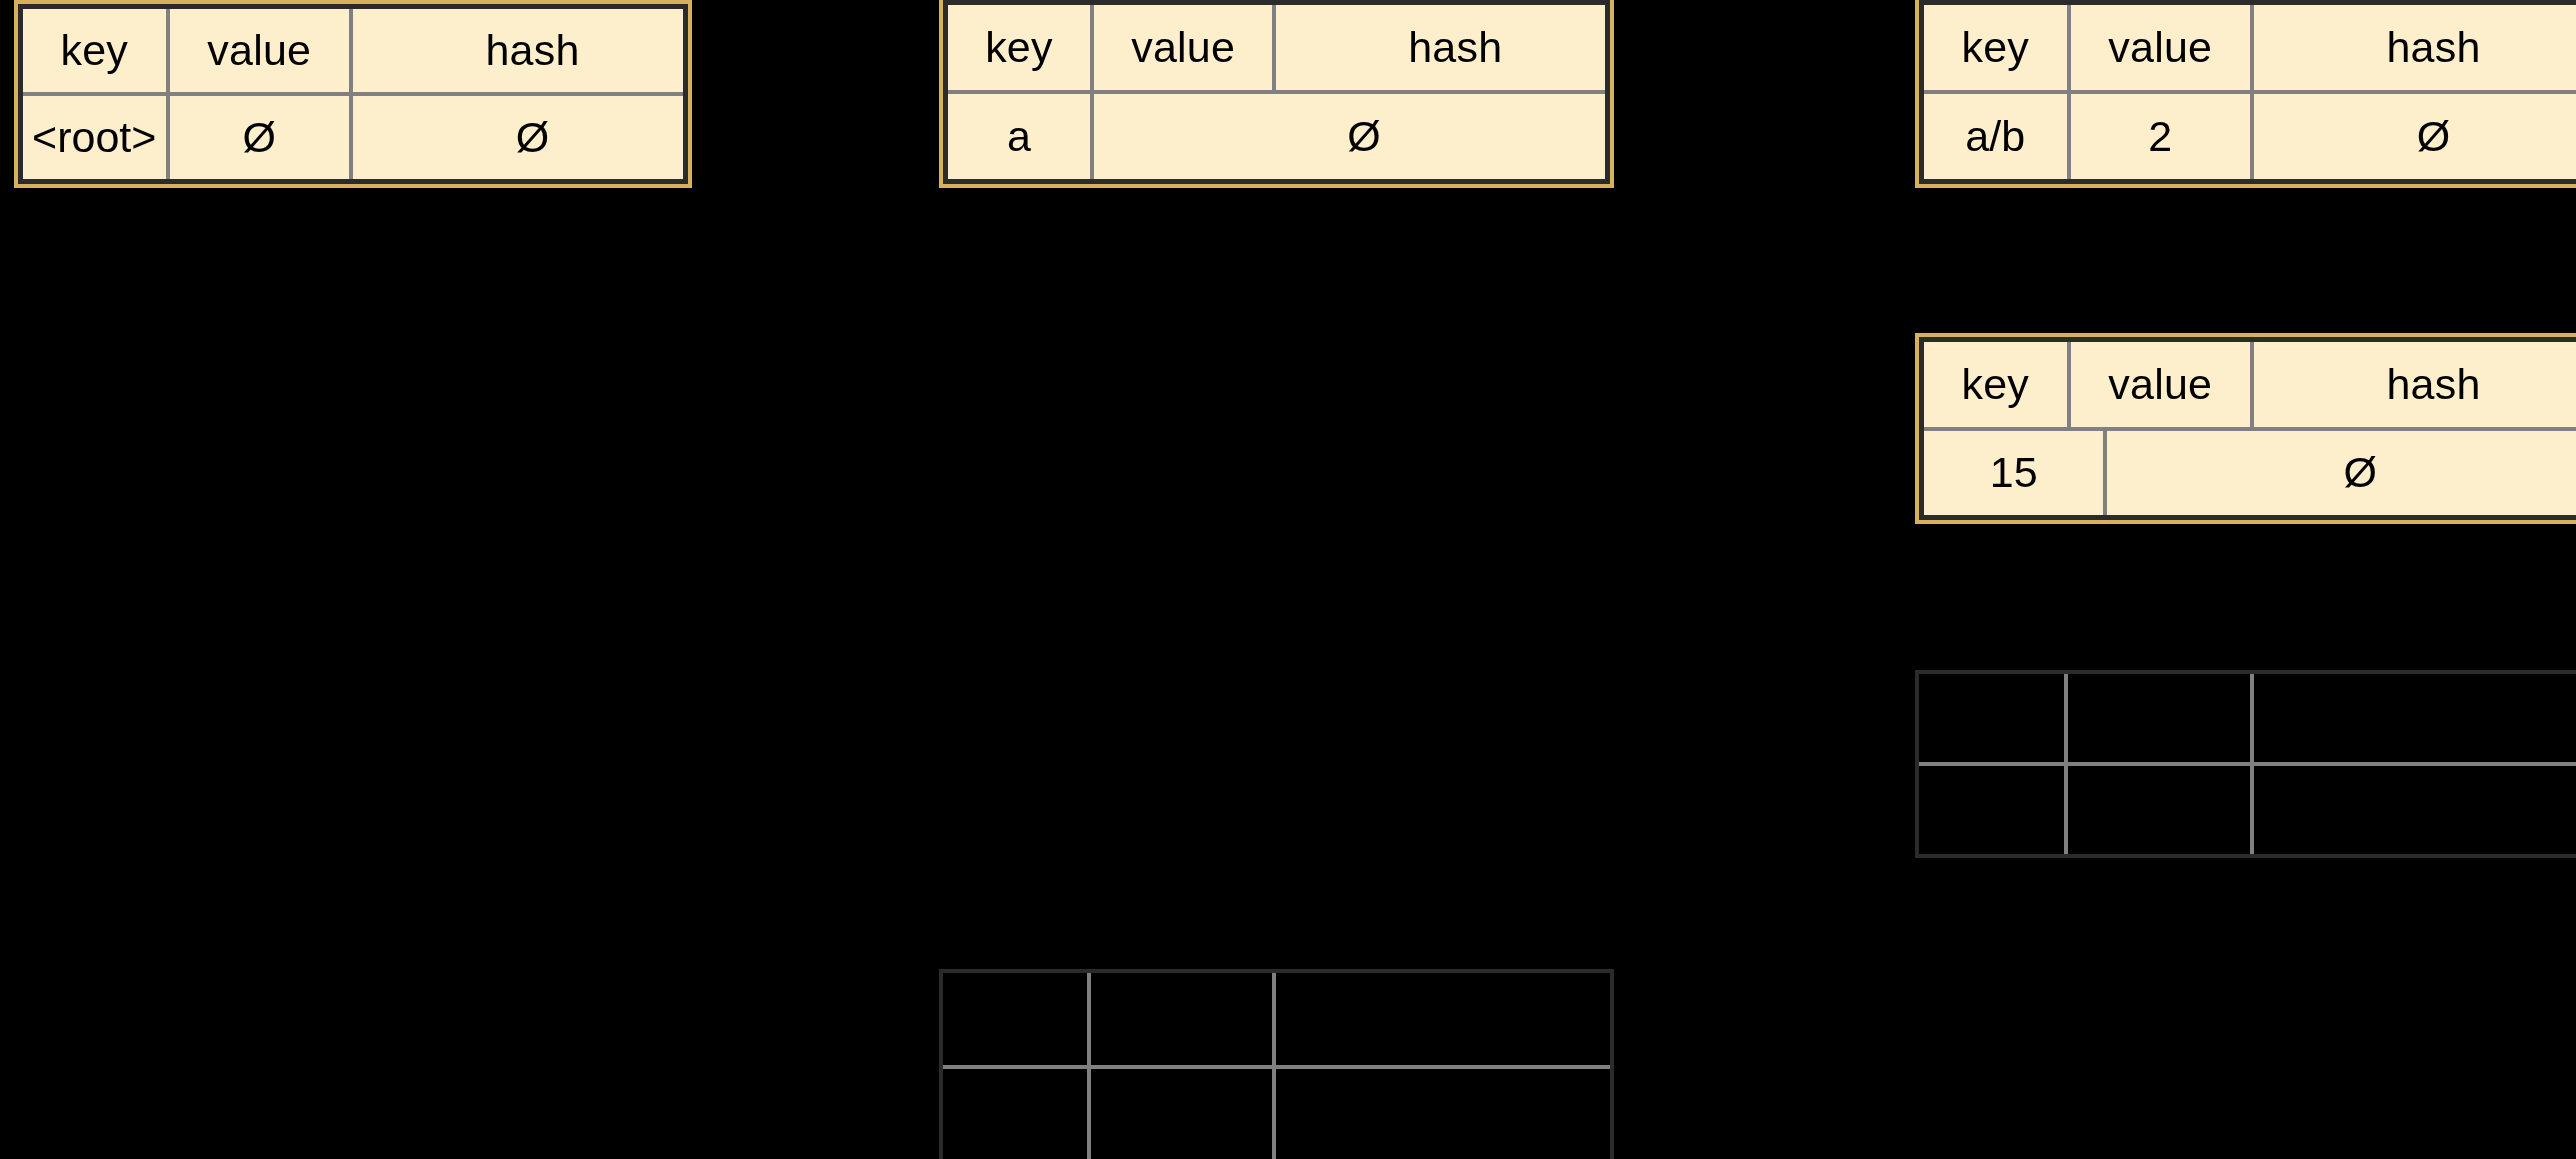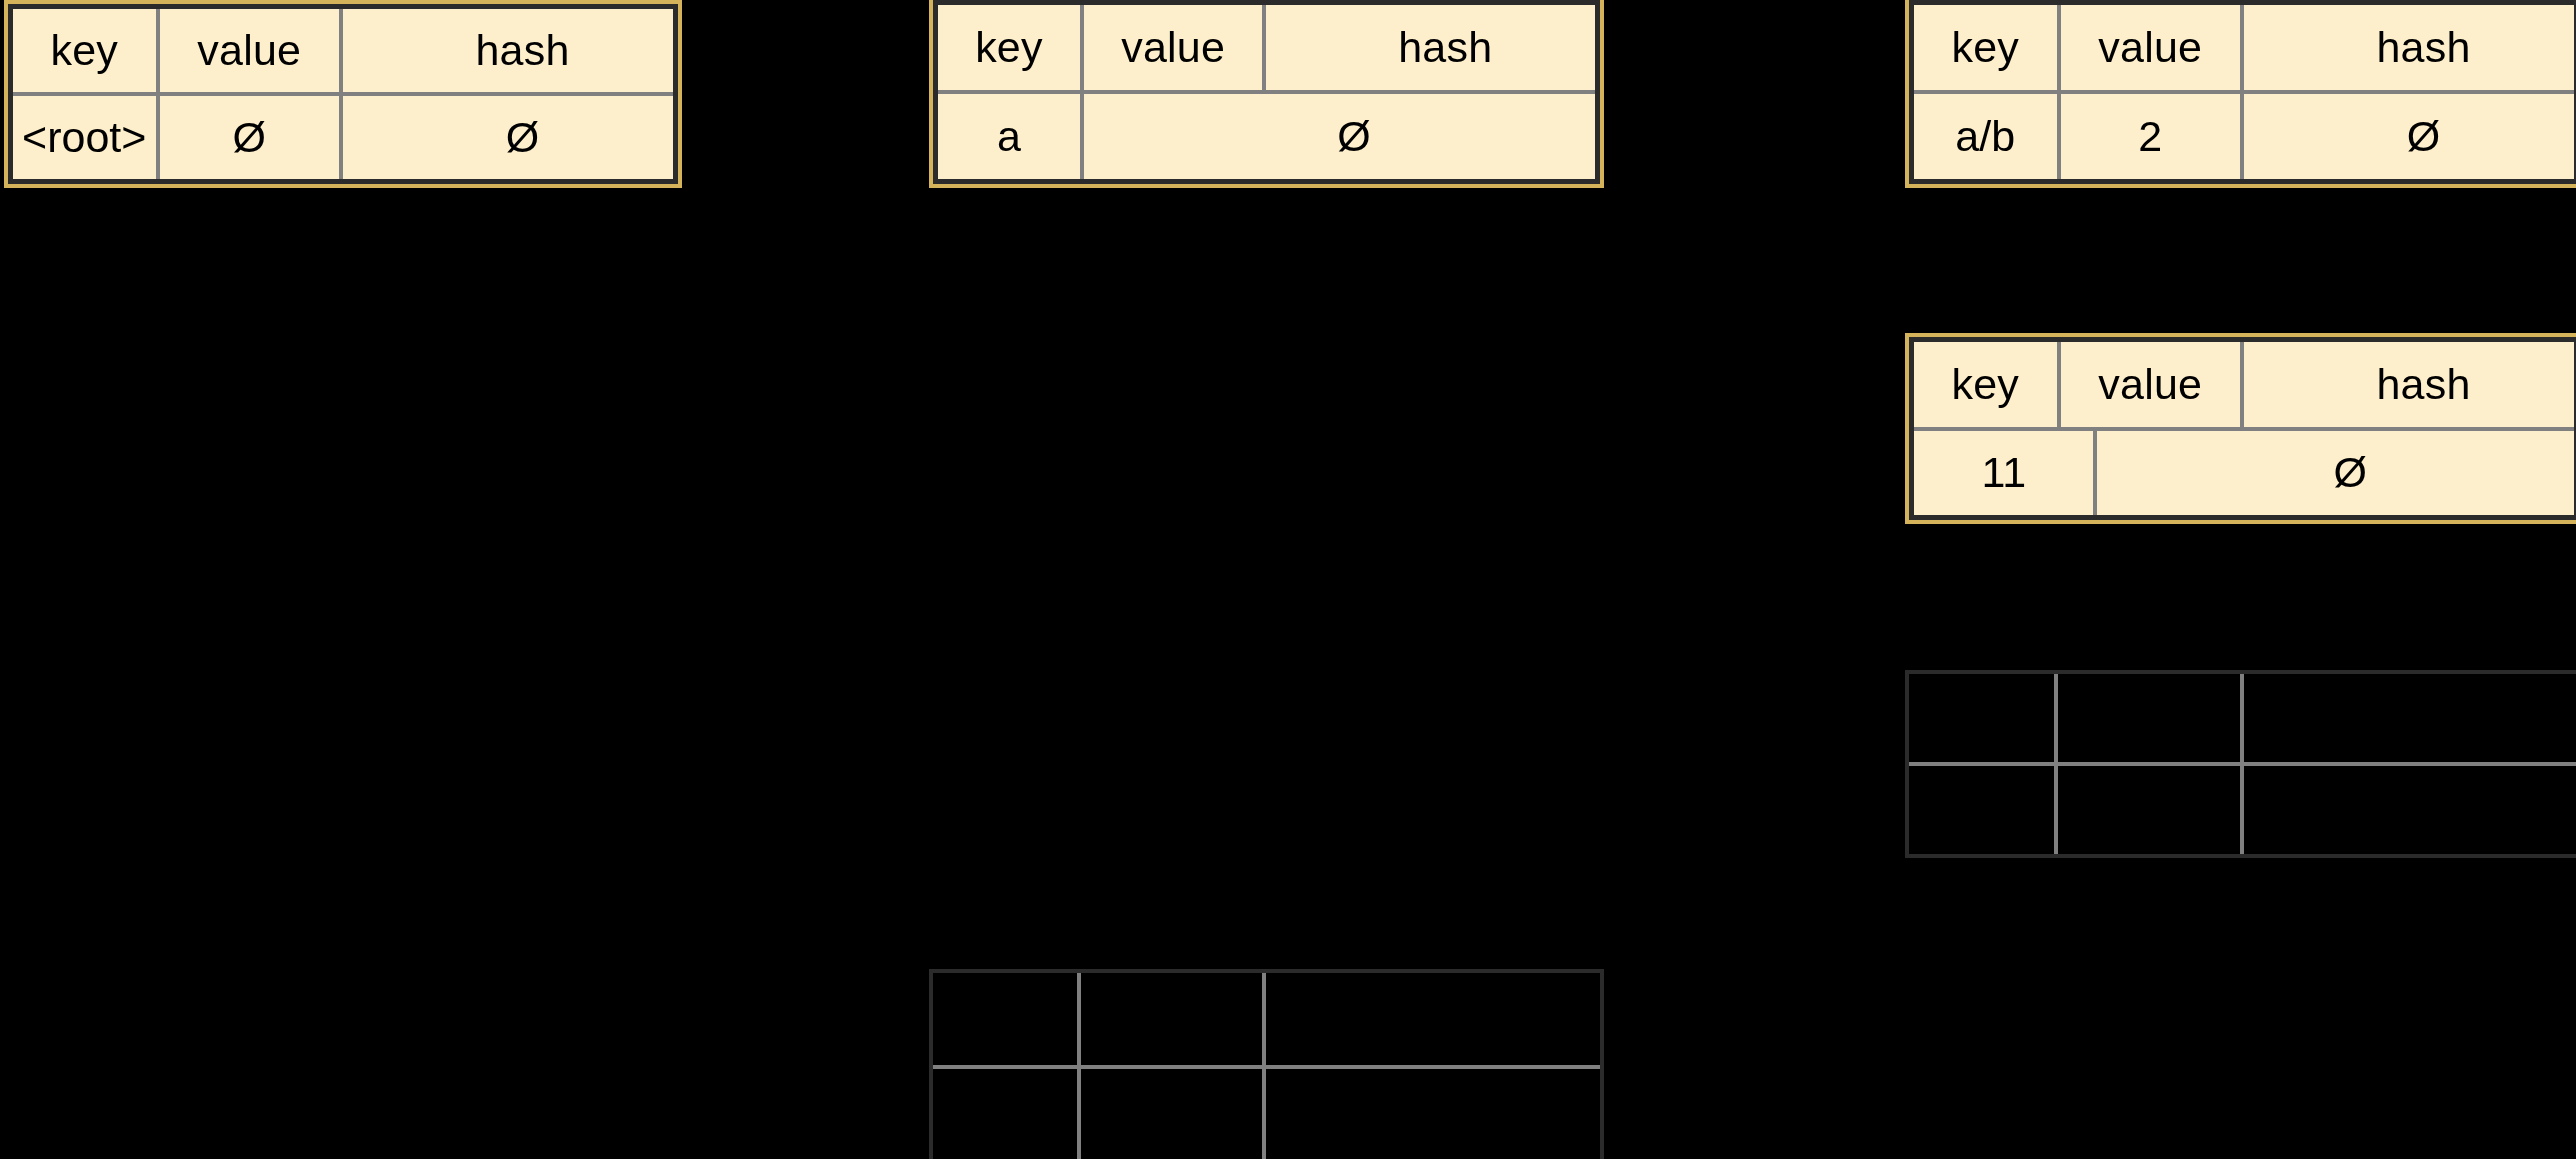--- a/index.html
+++ b/index.html
@@ -12,21 +12,21 @@
     width: 2576px;
     height: 1159px;
     position: relative;
     overflow: hidden;
     font-family: "Liberation Sans", sans-serif;
     -webkit-font-smoothing: antialiased;
   }
 
   .canvas {
     position: absolute;
-    left: 4px; top: 0;
+    left: 14px; top: 0;
     width: 2156px;
     height: 1159px;
     background: #000000;
   }
 
   
   .node-table {
     position: absolute;
     box-sizing: border-box;
     background: #FDEFCB;
@@ -175,21 +175,21 @@
   </div>
 
   <div class="node-table" id="node-ac">
     <div class="inner">
       <div class="trow header-row">
         <div class="tcell col-key">key</div>
         <div class="tcell col-value">value</div>
         <div class="tcell col-hash">hash</div>
       </div>
       <div class="trow data-row">
-        <div class="tcell col-value">11</div>
+        <div class="tcell col-value">15</div>
         <div class="tcell col-hash">Ø</div>
       </div>
     </div>
   </div>
 
   <div class="ghost-table" id="node-ghost-right">
     <div class="inner">
       <div class="trow header-row">
         <div class="tcell col-key"></div>
         <div class="tcell col-value"></div>

